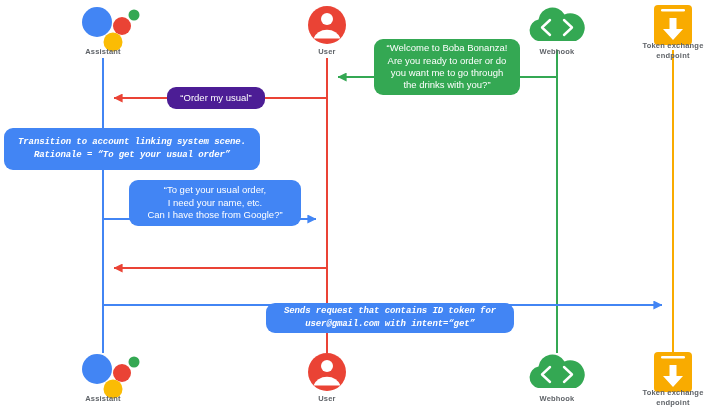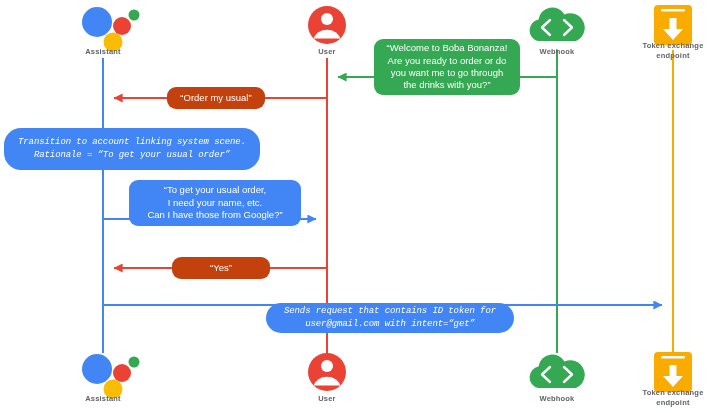--- a/index.html
+++ b/index.html
@@ -23,25 +23,25 @@
   }
   .bubble span{display:block;width:100%;}
 
   .bubble.talk{
     font-family:"Liberation Sans",sans-serif;
     font-size:9.5px;line-height:12.4px;font-weight:400;
     border-radius:9px;padding:4px 8px;
   }
   .bubble.note{
     font-family:"Liberation Mono",monospace;
-    font-style:italic;font-size:9px;line-height:13px;font-weight:400;
-    border-radius:17px;padding:4px 8px;letter-spacing:-.1px;
+    font-style:italic;font-size:9px;line-height:13px;font-weight:700;
+    border-radius:9px;padding:4px 8px;letter-spacing:-.1px;
   }
   .c-green{background:#34A853;}
-  .c-red{background:#c2410c;}
+  .c-red{background:#4c1d95;}
   .c-blue{background:#4285F4;}
 </style>
 </head>
 <body>
 
 <div id="stage">
 
   <svg class="diagram" viewBox="0 0 725 413">
     <defs>
       <marker id="ah-blue" markerWidth="9" markerHeight="9" refX="8.6" refY="4.5" orient="auto" markerUnits="userSpaceOnUse">
@@ -159,22 +159,19 @@
     <span style="white-space: pre-line;">Transition to account linking system scene.
 Rationale = “To get your usual order”</span>
   </div>
 
   <div class="bubble talk c-blue" style="left:129px;top:180px;width:172px;height:46px;">
     <span style="white-space: pre-line;">“To get your usual order,
 I need your name, etc.
 Can I have those from Google?”</span>
   </div>
 
-  <div class="bubble talk c-red" style="left:172px;top:257px;width:98px;height:22px;">
-    <span style="white-space: pre-line;">“Yes”</span>
-  </div>
 
   <div class="bubble note c-blue" style="left:266px;top:303px;width:248px;height:30px;">
     <span style="white-space: pre-line;">Sends request that contains ID token for
 user@gmail.com with intent=“get”</span>
   </div>
 
 </div>
 
 </body></html>

